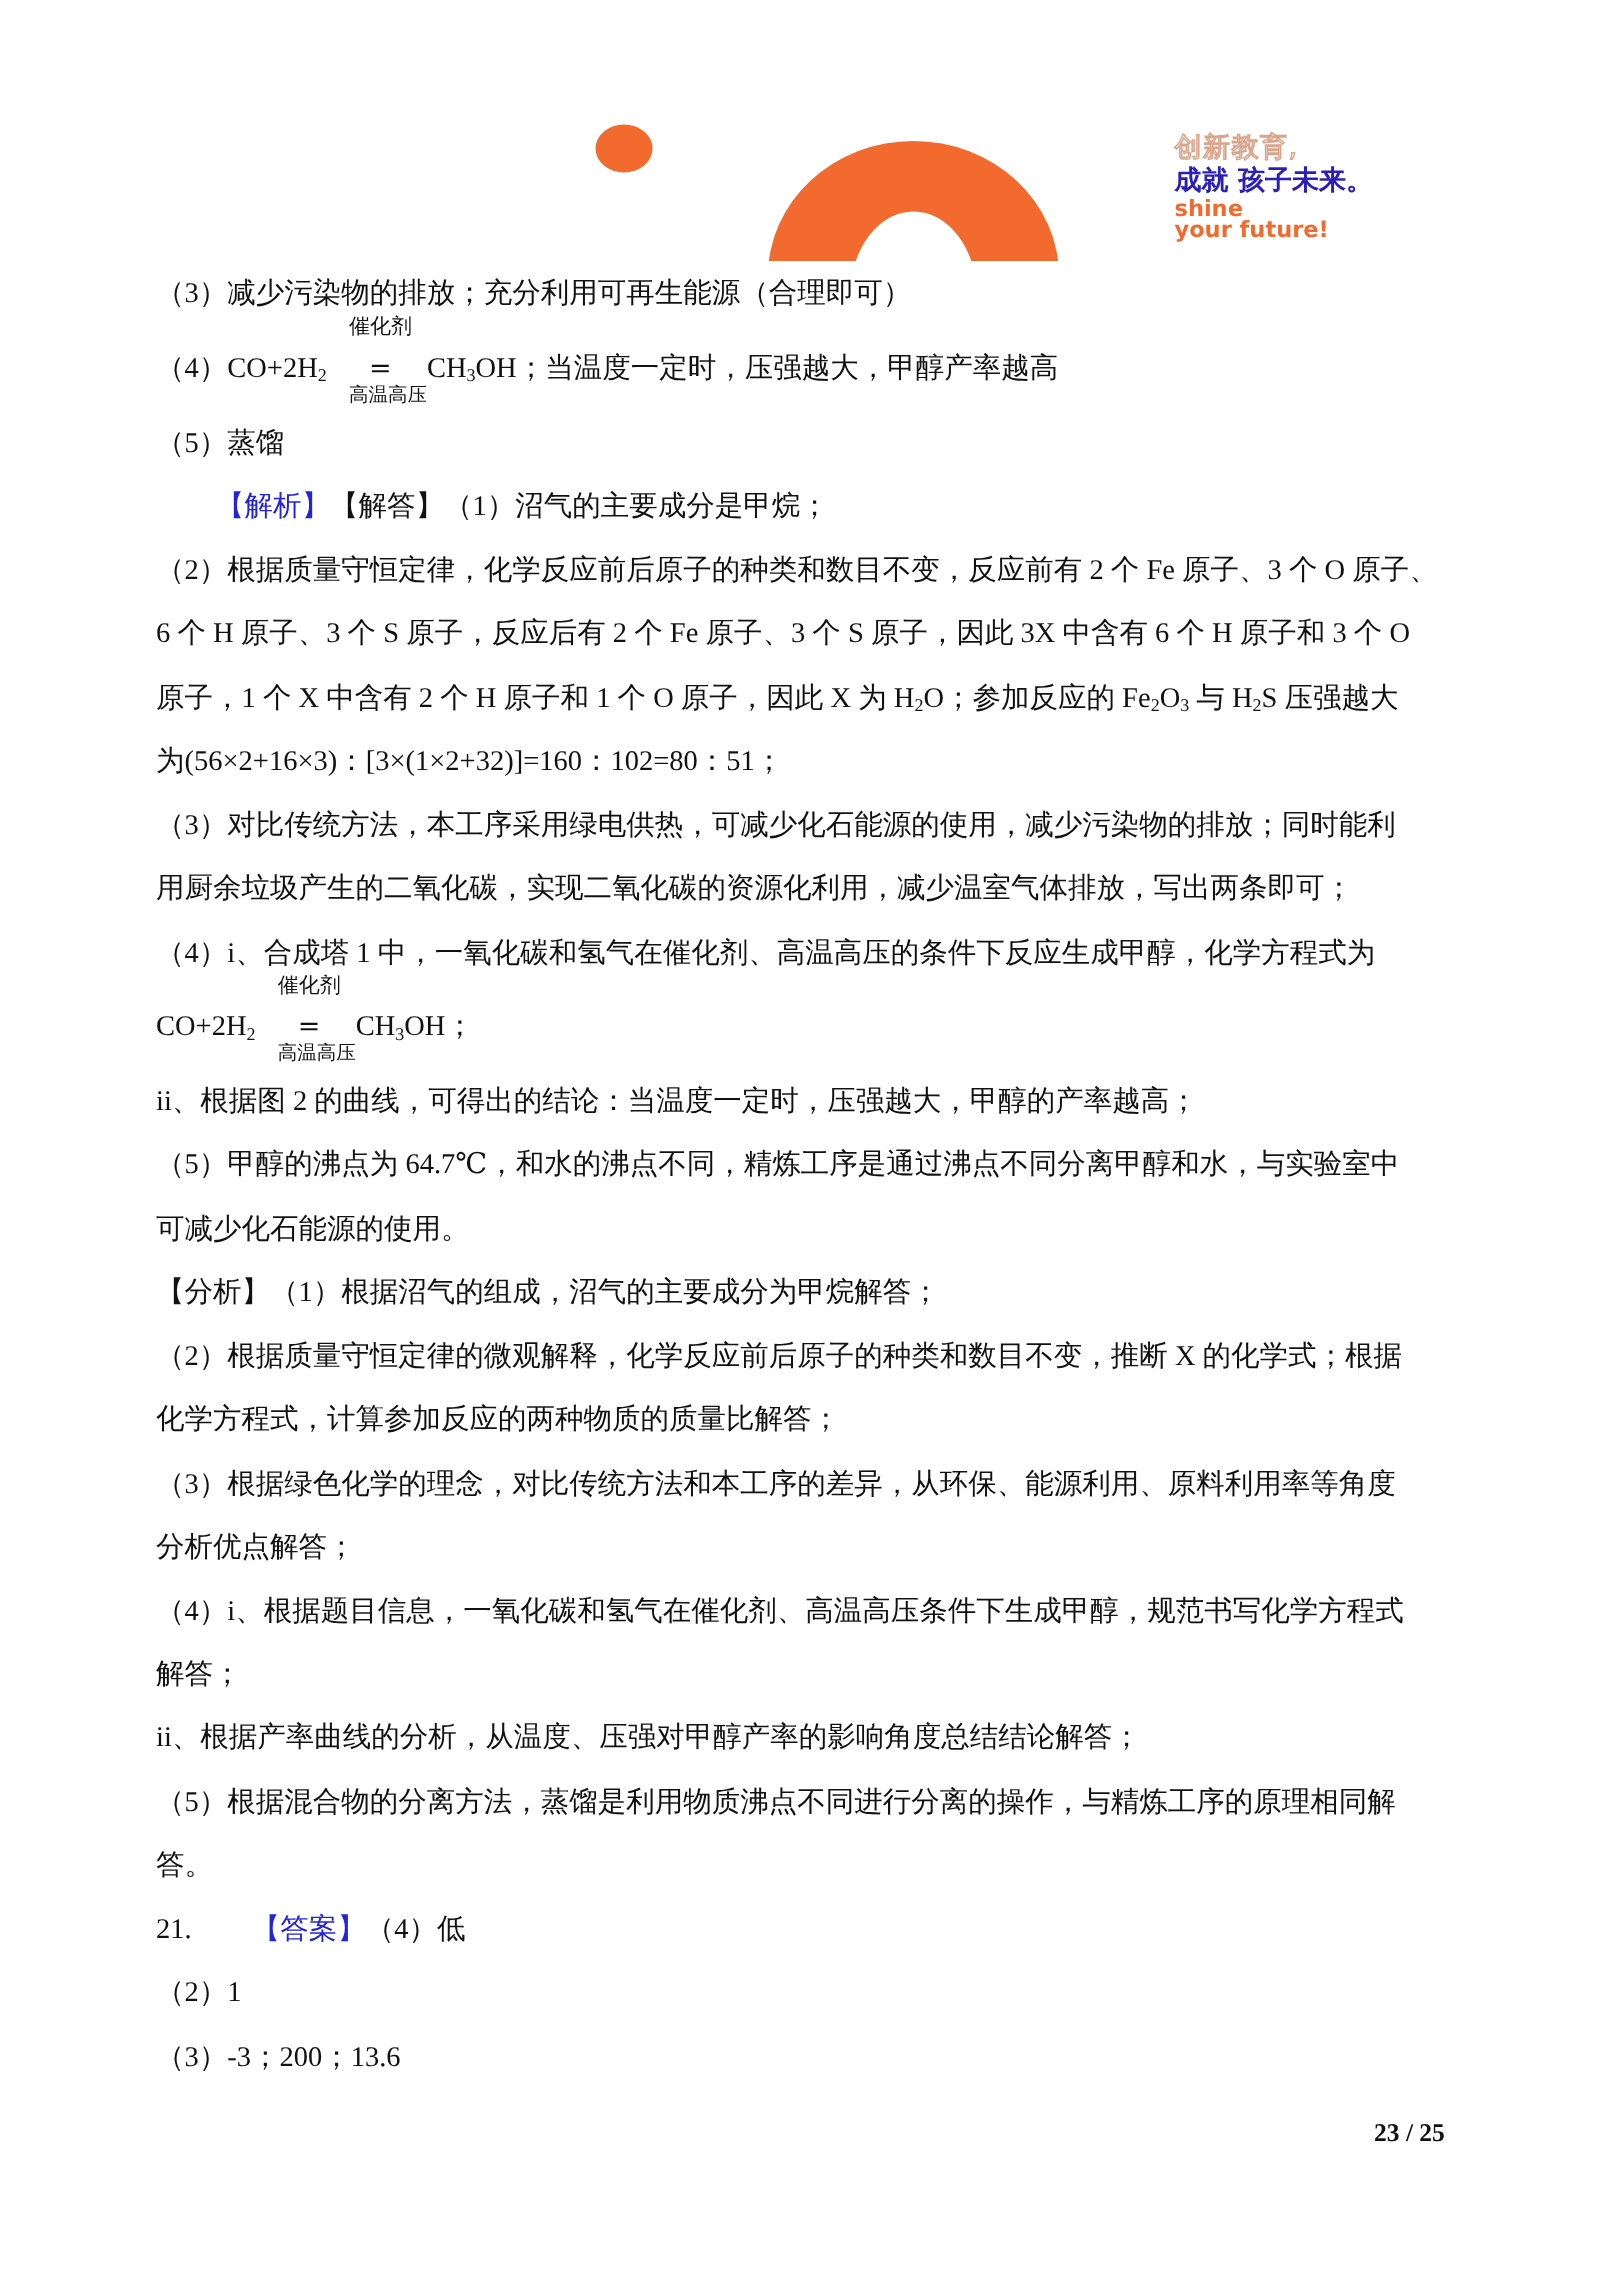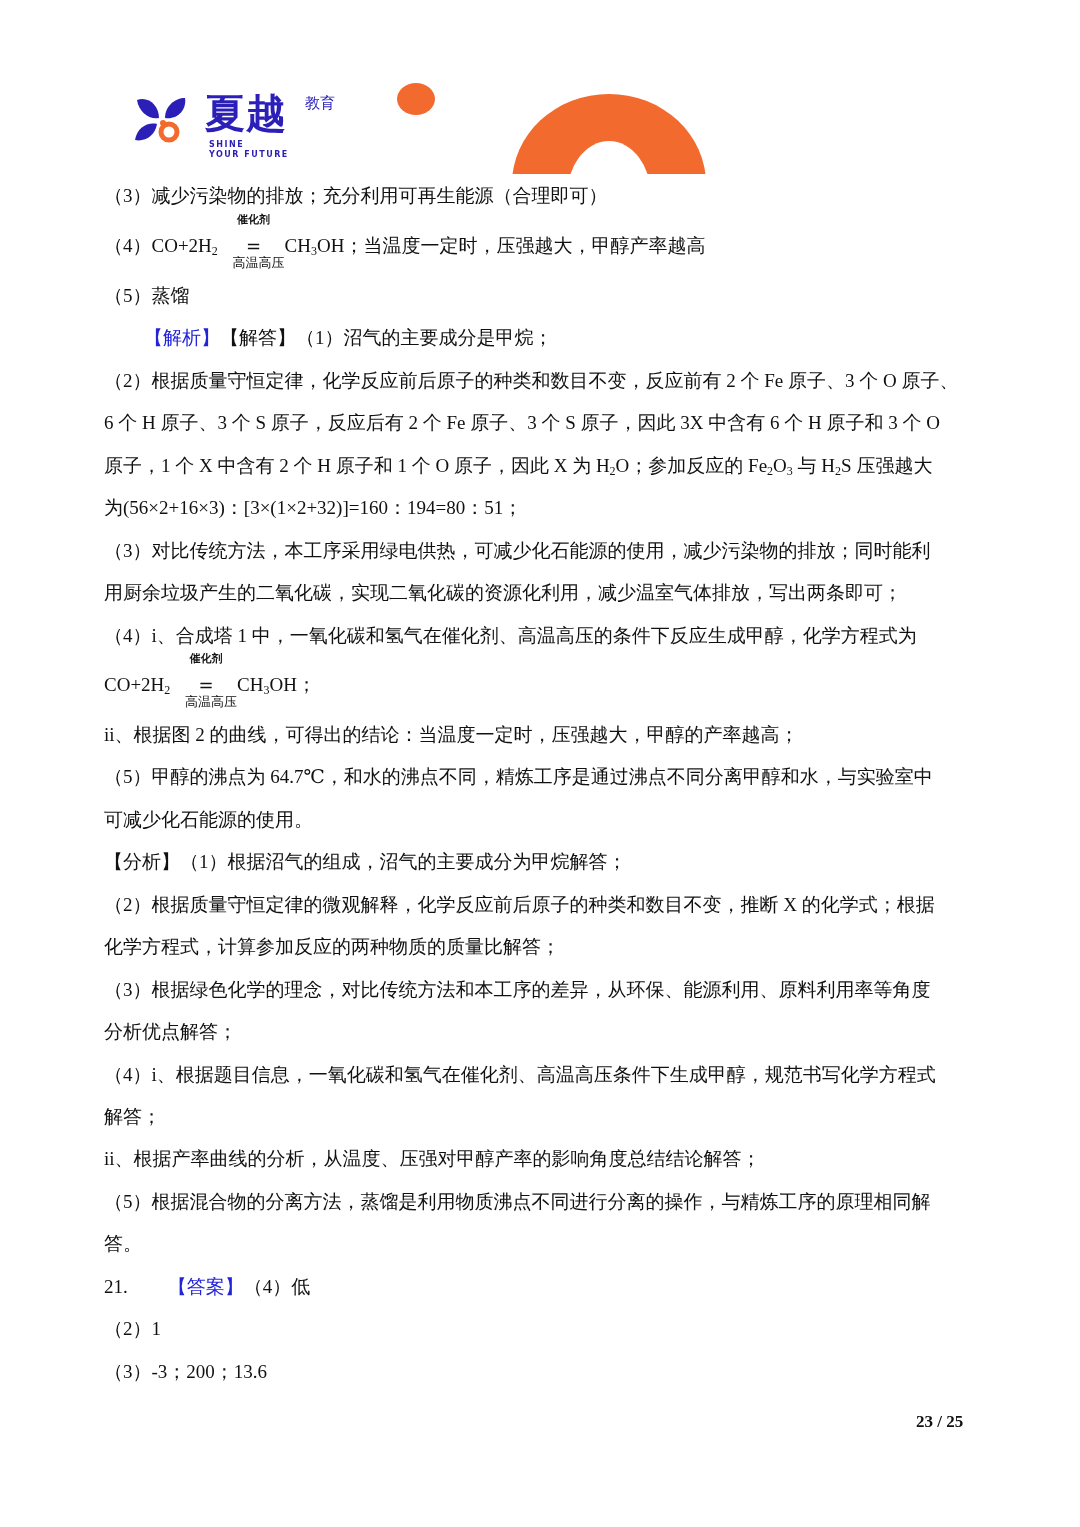--- a/index.html
+++ b/index.html
@@ -23,47 +23,38 @@
   .slogan { position: absolute; left: 783px; top: 88px; font-family: "DejaVu Sans", sans-serif; }
   .slogan .s1 { font-size: 18px; color: #fff; -webkit-text-stroke: 1px #d9a48a; line-height: 22px; letter-spacing: 1px; }
   .slogan .s2 { font-size: 18px; font-weight: bold; color: #2b1fb8; line-height: 22px; }
   .slogan .s3 { font-size: 15px; font-weight: bold; color: #f26a2e; line-height: 14px; }
 
   .content { position: absolute; left: 104px; top: 0; width: 880px; }
   .line { position: absolute; left: 0; font-size: 19px; line-height: 24px; white-space: nowrap; }
   .blue { color: #2323d8; margin-left: 40px; }
   sub { font-size: 12px; vertical-align: -3px; line-height: 0; }
   .eq { display: inline-block; position: relative; width: 62px; text-align: center; vertical-align: baseline; }
-  .eq .top { position: absolute; left: 0; width: 62px; top: -22px; font-size: 11px; line-height: 14px; font-weight: bold; }
+  .eq .top { position: absolute; left: 0; width: 62px; top: -22px; font-size: 14px; line-height: 14px; }
   .eq .mid { font-family: "DejaVu Sans", sans-serif; font-size: 18px; }
   .eq .bot { position: absolute; left: 0; width: 62px; top: 22px; font-size: 13px; line-height: 14px; text-align: right; }
   .pagenum { position: absolute; left: 916px; top: 1412px; font-family: Liberation Serif, serif;
              font-weight: bold; font-size: 17px; color: #111; }
 </style>
 </head>
 <body>
 
 <div class="header">
-  <div class="logo">
-    <svg class="logo-mark" viewBox="0 0 56 48">
-      <path d="M4 4 C16 0 26 10 26 22 C16 24 6 16 4 4 Z" fill="#2b1fb8"></path>
-      <path d="M52 2 C54 14 44 24 32 22 C32 10 42 2 52 2 Z" fill="#2b1fb8"></path>
-      <path d="M2 44 C4 32 14 26 24 28 C22 40 12 46 2 44 Z" fill="#2b1fb8"></path>
-      <circle cx="36" cy="36" r="8" fill="none" stroke="#f26a2e" stroke-width="5"></circle>
-      <circle cx="30" cy="27" r="3" fill="#f26a2e"></circle>
-    </svg>
-    <div class="logo-cn">夏越</div>
-    <div class="logo-sub">教育</div>
-    <div class="logo-en">
-      <div>SHINE</div>
-      <div>YOUR FUTURE</div>
-    </div>
-  </div>
   <div class="dot"></div>
   <div class="arch"></div>
+  <div class="slogan">
+    <div class="s1">创新教育,</div>
+    <div class="s2">成就 孩子未来。</div>
+    <div class="s3">shine</div>
+    <div class="s3">your future!</div>
+  </div>
 </div>
 
 <div class="content">
 
   <div class="line" style="top:184px">（3）减少污染物的排放；充分利用可再生能源（合理即可）</div>
 
   <div class="line" style="top:234px">
     <span>（4）CO+2H</span><sub>2</sub>
     <span class="eq">
       <span class="top">催化剂</span>
@@ -76,21 +67,21 @@
 
   <div class="line" style="top:326px">
     <span class="blue">【解析】</span><span>【解答】</span><span>（1）沼气的主要成分是甲烷；</span>
   </div>
 
   <div class="line" style="top:369px">（2）根据质量守恒定律，化学反应前后原子的种类和数目不变，反应前有 2 个 Fe 原子、3 个 O 原子、</div>
   <div class="line" style="top:411px">6 个 H 原子、3 个 S 原子，反应后有 2 个 Fe 原子、3 个 S 原子，因此 3X 中含有 6 个 H 原子和 3 个 O</div>
   <div class="line" style="top:454px">
     <span>原子，1 个 X 中含有 2 个 H 原子和 1 个 O 原子，因此 X 为 H</span><sub>2</sub><span>O；参加反应的 Fe</span><sub>2</sub><span>O</span><sub>3</sub><span> 与 H</span><sub>2</sub><span>S 压强越大</span>
   </div>
-  <div class="line" style="top:496px">为(56×2+16×3)：[3×(1×2+32)]=160：194=80：51；</div>
+  <div class="line" style="top:496px">为(56×2+16×3)：[3×(1×2+32)]=160：102=80：51；</div>
 
   <div class="line" style="top:539px">（3）对比传统方法，本工序采用绿电供热，可减少化石能源的使用，减少污染物的排放；同时能利</div>
   <div class="line" style="top:581px">用厨余垃圾产生的二氧化碳，实现二氧化碳的资源化利用，减少温室气体排放，写出两条即可；</div>
 
   <div class="line" style="top:624px">（4）i、合成塔 1 中，一氧化碳和氢气在催化剂、高温高压的条件下反应生成甲醇，化学方程式为</div>
   <div class="line" style="top:673px">
     <span>CO+2H</span><sub>2</sub>
     <span class="eq">
       <span class="top">催化剂</span>
       <span class="mid">=</span>

